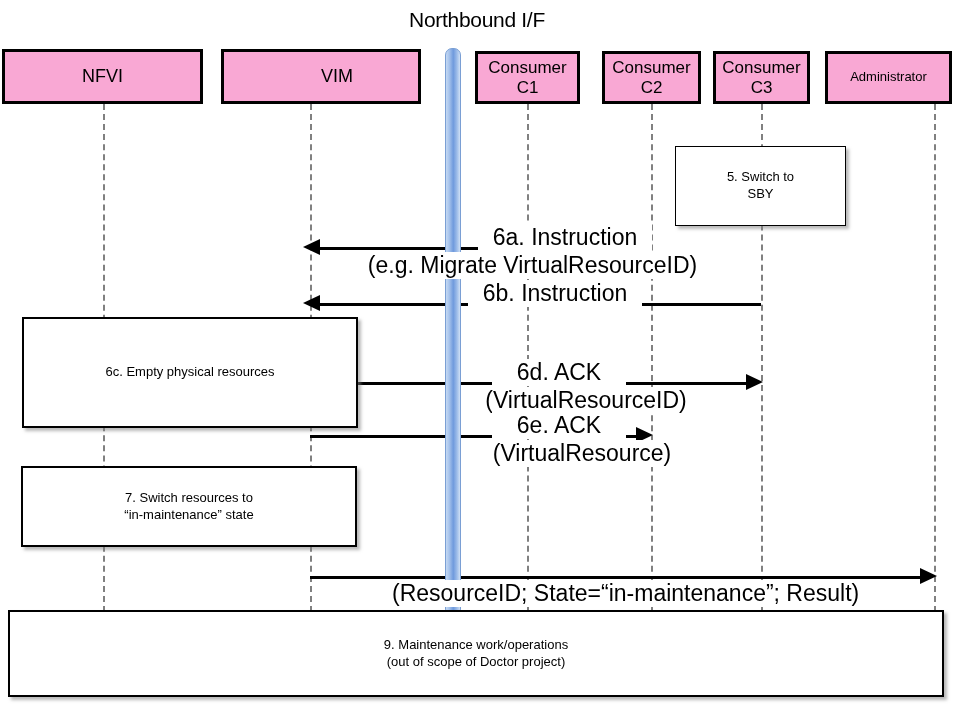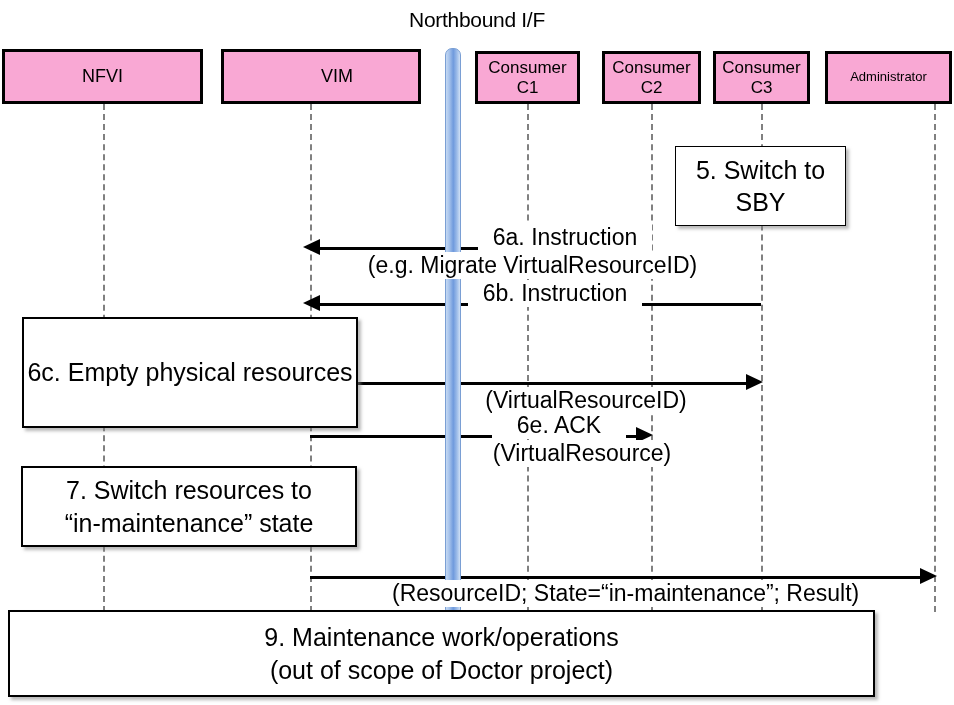--- a/index.html
+++ b/index.html
@@ -69,21 +69,21 @@
   
   .note {
     position: absolute;
     box-sizing: border-box;
     border: 2px solid #000000;
     background: #ffffff;
     display: flex;
     align-items: center;
     justify-content: center;
     text-align: center;
-    font-size: 25px;
+    font-size: 13px;
     line-height: 1.3;
     z-index: 6;
     box-shadow: 3px 3px 3px rgba(130,130,130,0.55);
   }
   .note.thin { border-width: 1.5px; }
 
   
   .msg-line {
     position: absolute;
     height: 0;
@@ -175,34 +175,35 @@
   <div class="msg-line" style="left:316px; top:303px; width:445px;"></div>
   <div class="arrowhead left" style="left:303px; top:295px;"></div>
   <div class="msg-label center" style="left:468px; top:280px; width:170px;">6b. Instruction</div>
 
   <div class="note" style="left:22px; top:317px; width:336px; height:111px;">
     <span>6c. Empty physical resources</span>
   </div>
 
   <div class="msg-line" style="left:358px; top:382px; width:390px;"></div>
   <div class="arrowhead right" style="left:746px; top:374px;"></div>
+  <div class="msg-label center" style="left:492px; top:359px; width:130px;">6d. ACK</div>
   <div class="msg-label center" style="left:474px; top:387px; width:220px;">(VirtualResourceID)</div>
 
   <div class="msg-line" style="left:310px; top:435px; width:328px;"></div>
   <div class="arrowhead right" style="left:636px; top:427px;"></div>
   <div class="msg-label center" style="left:492px; top:412px; width:130px;">6e. ACK</div>
   <div class="msg-label center" style="left:480px; top:440px; width:200px;">(VirtualResource)</div>
 
   <div class="note" style="left:21px; top:466px; width:336px; height:81px;">
     <span style="white-space:pre-line;">7. Switch resources to
 “in-maintenance” state</span>
   </div>
 
   <div class="msg-line" style="left:310px; top:576px; width:614px;"></div>
   <div class="arrowhead right" style="left:920px; top:568px;"></div>
   <div class="msg-label center" style="left:390px; top:580px; width:465px;">(ResourceID; State=“in-maintenance”; Result)</div>
 
-  <div class="note" style="left:8px; top:610px; width:867px; height:87px;">
+  <div class="note" style="left:8px; top:610px; width:936px; height:87px;">
     <span style="white-space:pre-line;">9. Maintenance work/operations
 (out of scope of Doctor project)</span>
   </div>
 
 </div>
 
 </body></html>

